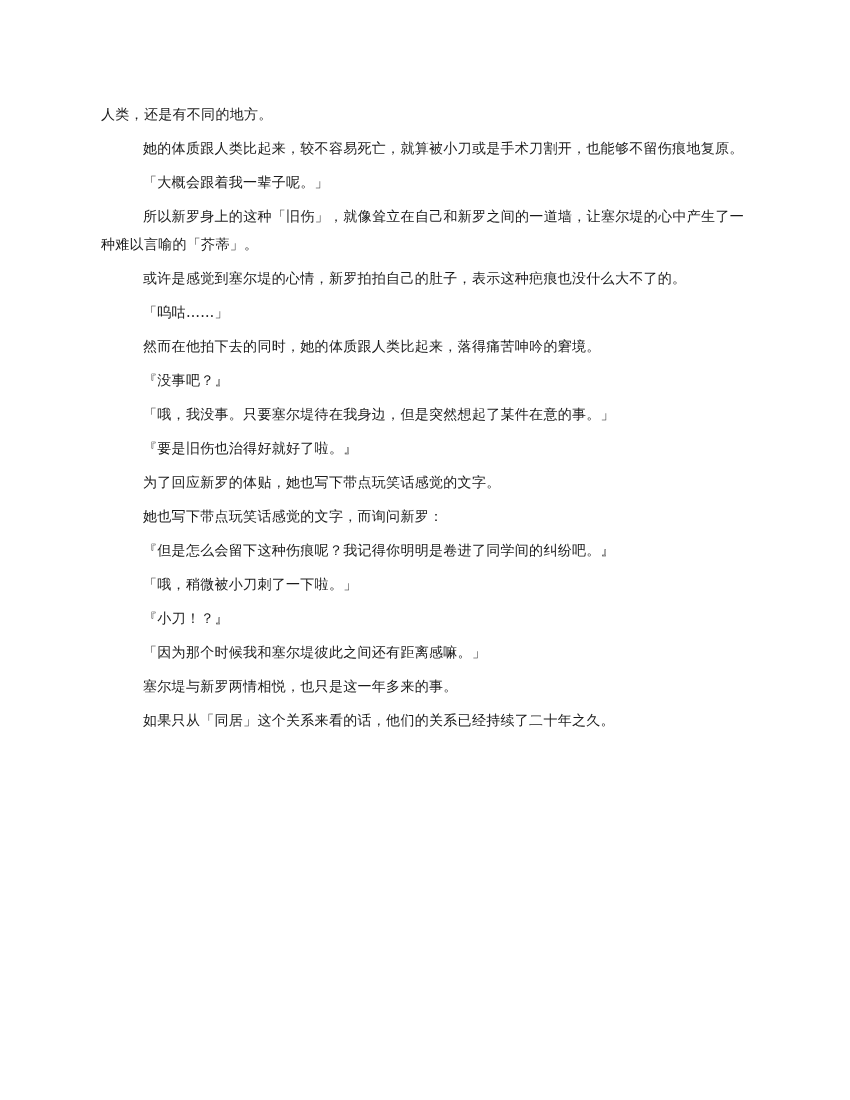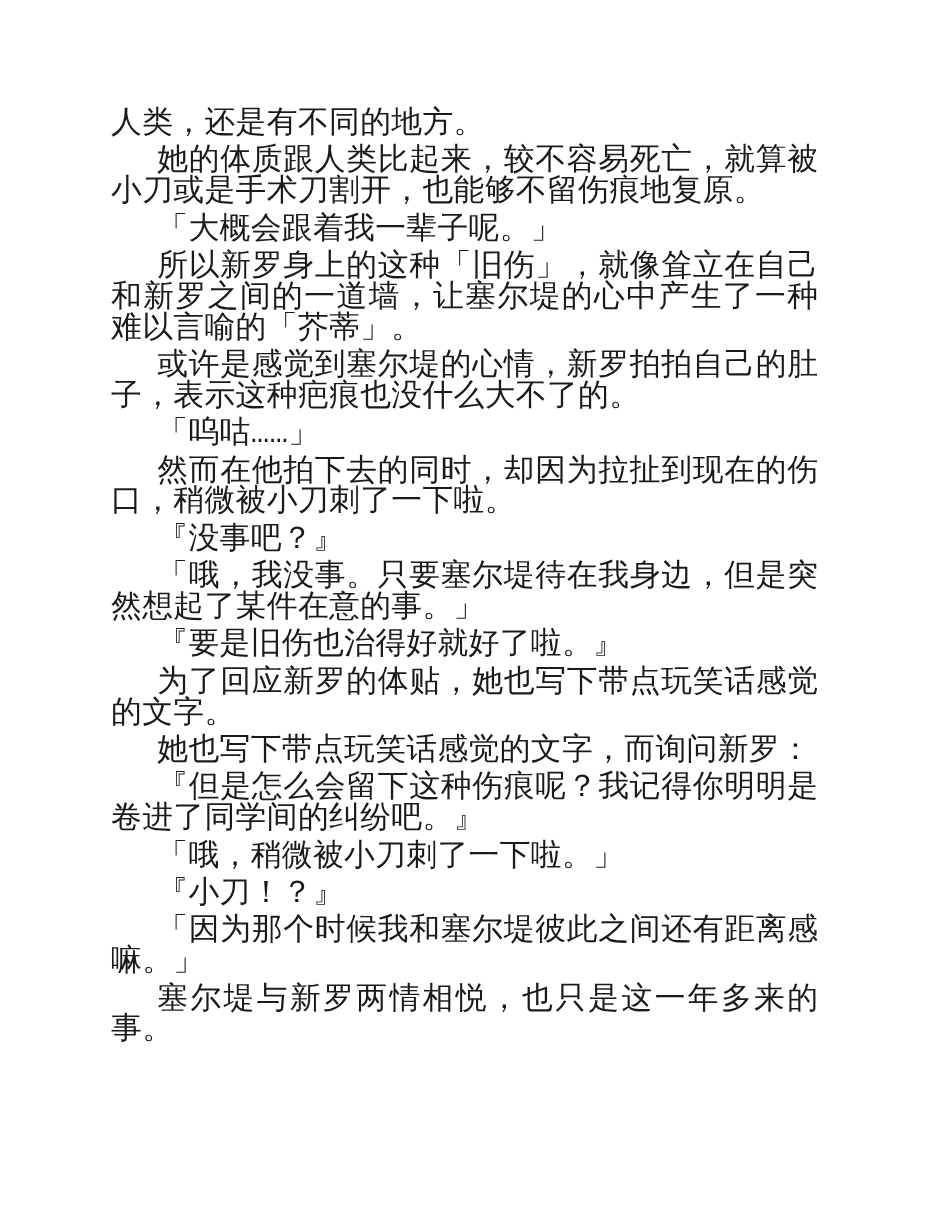--- a/index.html
+++ b/index.html
@@ -16,46 +16,46 @@
       color: #1a1a1a;
     }
     .page {
       position: absolute;
       left: 101px;
       top: 100px;
       width: 643px;
     }
     .para {
       margin: 0 0 6px 0;
-      font-size: 28px;
+      font-size: 14px;
       line-height: 28px;
       text-align: justify;
       text-indent: 42px;
       letter-spacing: 0.3px;
       word-break: break-all;
-      font-family: Liberation Mono, monospace;
     }
     .para.continuation {
       text-indent: 0;
     }
   </style>
 </head>
 <body>
 
 <div class="page">
   <p class="para continuation">人类，还是有不同的地方。</p>
   <p class="para">她的体质跟人类比起来，较不容易死亡，就算被小刀或是手术刀割开，也能够不留伤痕地复原。</p>
   <p class="para">「大概会跟着我一辈子呢。」</p>
   <p class="para">所以新罗身上的这种「旧伤」，就像耸立在自己和新罗之间的一道墙，让塞尔堤的心中产生了一种难以言喻的「芥蒂」。</p>
   <p class="para">或许是感觉到塞尔堤的心情，新罗拍拍自己的肚子，表示这种疤痕也没什么大不了的。</p>
   <p class="para">「呜咕……」</p>
-  <p class="para">然而在他拍下去的同时，却因为拉扯到现在的伤口，稍微被小刀刺了一下啦。</p>
+  <p class="para">然而在他拍下去的同时，她的体质跟人类比起来，落得痛苦呻吟的窘境。</p>
   <p class="para">『没事吧？』</p>
   <p class="para">「哦，我没事。只要塞尔堤待在我身边，但是突然想起了某件在意的事。」</p>
   <p class="para">『要是旧伤也治得好就好了啦。』</p>
   <p class="para">为了回应新罗的体贴，她也写下带点玩笑话感觉的文字。</p>
   <p class="para">她也写下带点玩笑话感觉的文字，而询问新罗：</p>
   <p class="para">『但是怎么会留下这种伤痕呢？我记得你明明是卷进了同学间的纠纷吧。』</p>
   <p class="para">「哦，稍微被小刀刺了一下啦。」</p>
   <p class="para">『小刀！？』</p>
   <p class="para">「因为那个时候我和塞尔堤彼此之间还有距离感嘛。」</p>
   <p class="para">塞尔堤与新罗两情相悦，也只是这一年多来的事。</p>
+  <p class="para">如果只从「同居」这个关系来看的话，他们的关系已经持续了二十年之久。</p>
 </div>
 
 </body></html>

